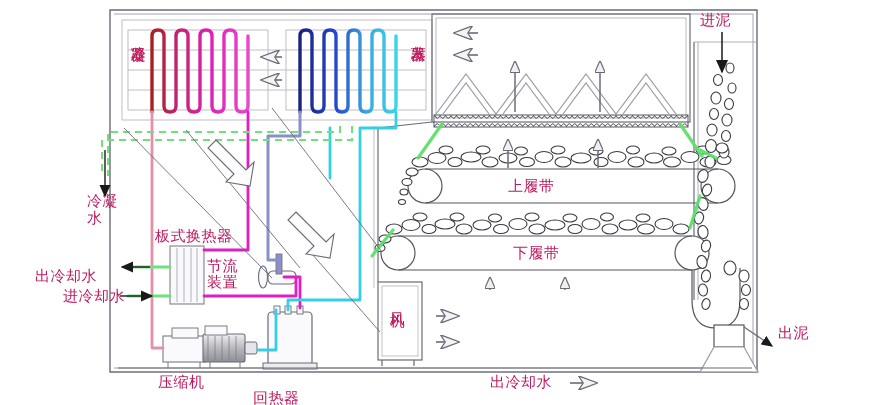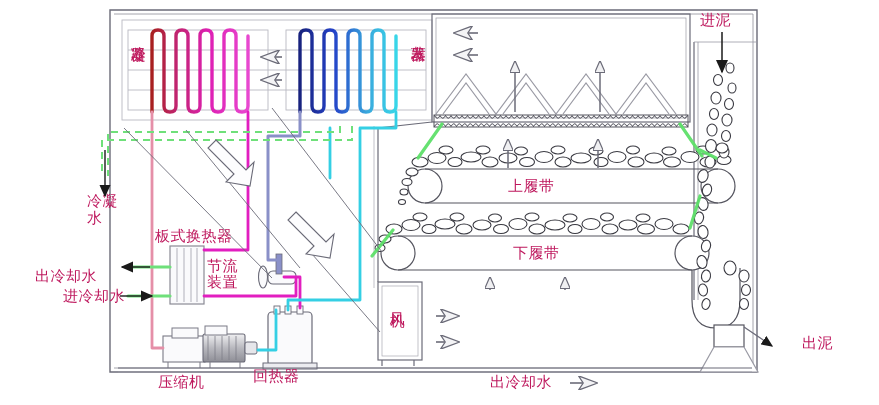--- a/index.html
+++ b/index.html
@@ -379,31 +379,31 @@
 
 <div class="lbl lbl-v" style="left:410px;top:34px;">蒸发器</div>
 
 <div class="lbl" style="left:155px;top:228px;">板式换热器</div>
 
 <div class="lbl" style="left:207px;top:258px;text-align:right;">节流
 装置</div>
 
 <div class="lbl" style="left:158px;top:374px;text-align:center;">压缩机</div>
 
-<div class="lbl" style="left:253px;top:368px;">回热器</div>
+<div class="lbl" style="left:253px;top:390px;">回热器</div>
 
 <div class="lbl" style="left:389px;top:300px;writing-mode:vertical-rl;text-orientation:upright;">风机</div>
 
 <div class="lbl" style="left:508px;top:178px;">上履带</div>
 
 <div class="lbl" style="left:513px;top:245px;">下履带</div>
 
 <div class="lbl" style="left:700px;top:12px;">进泥</div>
 
-<div class="lbl" style="left:778px;top:335px;margin-left:24px;">出泥</div>
+<div class="lbl" style="left:778px;top:325px;">出泥</div>
 
 <div class="lbl" style="left:87px;top:192px;line-height:1.15;">冷凝
 水</div>
 
 <div class="lbl" style="left:35px;top:268px;">出冷却水</div>
 
 <div class="lbl" style="left:35px;top:288px;margin-left:28px;">进冷却水</div>
 
 <div class="lbl" style="left:490px;top:374px;">出冷却水</div>
 

